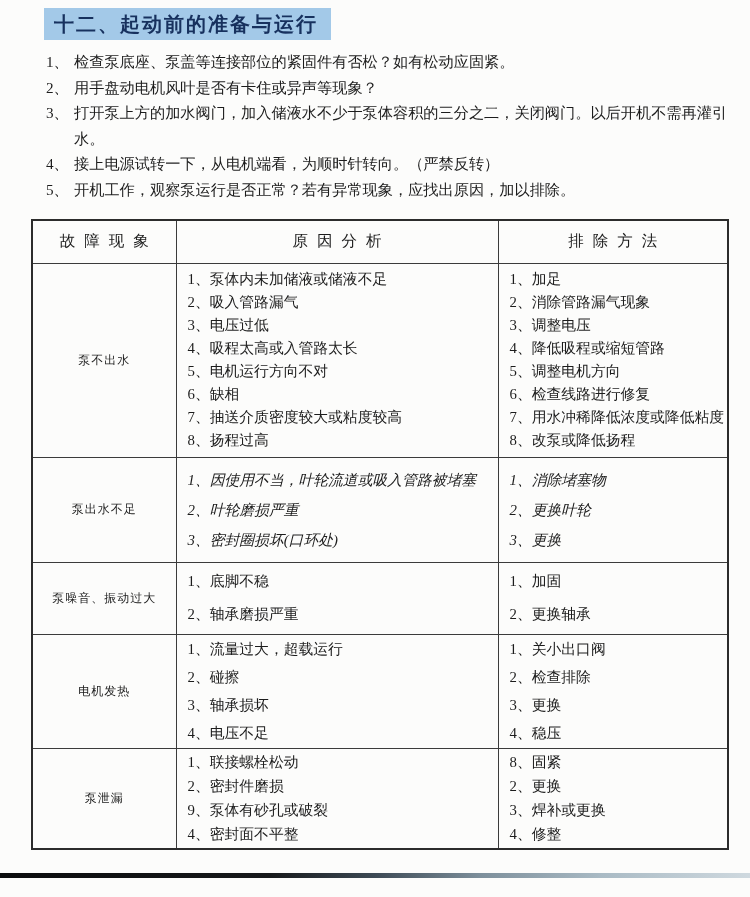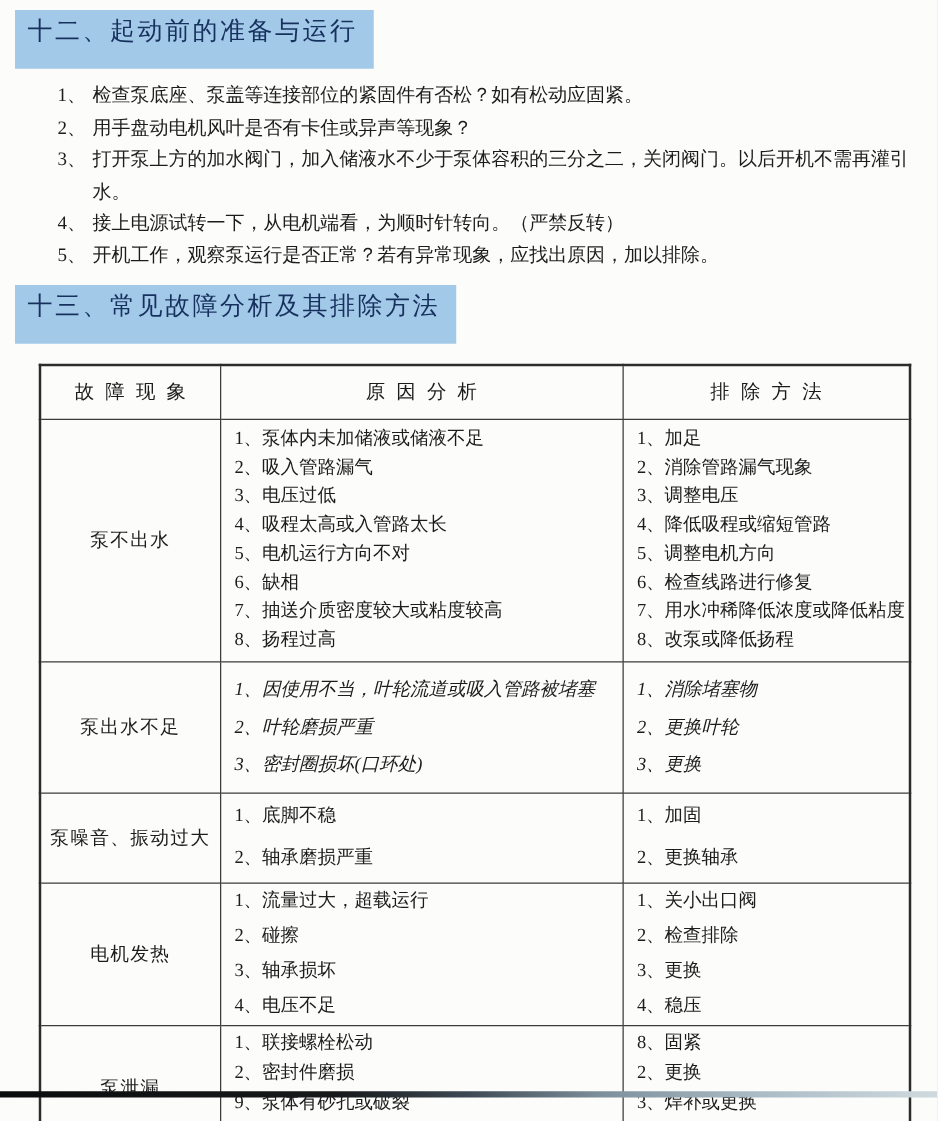--- a/index.html
+++ b/index.html
@@ -11,28 +11,28 @@
   .page{
     position:relative;
     width:750px;height:897px;
     background:var(--page-bg);
     overflow:hidden;
     font-family:"Liberation Serif","DejaVu Serif",serif;
     color:#1c1c1c;
   }
   .section-header{
     display:table;
-    margin-left:12px;
+    margin-left:44px;
     background:var(--header-bg);
     color:var(--header-text);
     font-family:"Liberation Sans","DejaVu Sans",sans-serif;
-    font-weight:normal;
+    font-weight:bold;
     font-size:20px;
     letter-spacing:2px;
-    padding:3px 13px 17px 10px;
+    padding:3px 13px 2px 10px;
   }
   #sec12-header{margin-top:8px;}
   #sec13-header{margin-top:3px;}
   .prep-list{
     margin:9px 22px 10px 46px;
     padding:0;list-style:none;
     font-size:15.2px;
   }
   .list-item{display:flex;line-height:25.6px;}
   .list-item .num{flex:0 0 28px;}
@@ -52,21 +52,21 @@
     height:42px;
     font-weight:normal;
     font-size:15.5px;
     letter-spacing:9px;
     text-indent:9px;
     text-align:center;
   }
   td.fault{
     text-align:center;
     vertical-align:middle;
-    font-size:15px;
+    font-size:12px;
     letter-spacing:1px;
   }
   td.cell{vertical-align:middle;font-size:14.8px;}
   .cell-line{padding-left:11px;white-space:nowrap;overflow:hidden;}
   tr.r0{height:194px;} tr.r0 .cell-line{line-height:23px;}
   tr.r1{height:105px;} tr.r1 .cell-line{line-height:30px;font-style:italic;}
   tr.r2{height:72px;}  tr.r2 .cell-line{line-height:33px;}
   tr.r3{height:114px;} tr.r3 .cell-line{line-height:28px;}
   tr.r4{height:101px;} tr.r4 .cell-line{line-height:24px;}
   .page-edge{
@@ -99,23 +99,20 @@
     <li class="list-item">
       <span class="num">4、</span>
       <span class="txt">接上电源试转一下，从电机端看，为顺时针转向。（严禁反转）</span>
     </li>
     <li class="list-item">
       <span class="num">5、</span>
       <span class="txt">开机工作，观察泵运行是否正常？若有异常现象，应找出原因，加以排除。</span>
     </li>
   </ol>
 
-  <div class="section-header" id="sec13-header">
-    <span>十三、常见故障分析及其排除方法</span>
-  </div>
 
   <table class="fault-table">
     <colgroup>
       <col style="width:144px">
       <col style="width:322px">
       <col style="width:230px">
     </colgroup>
     <thead>
       <tr>
         <th>故障现象</th>

